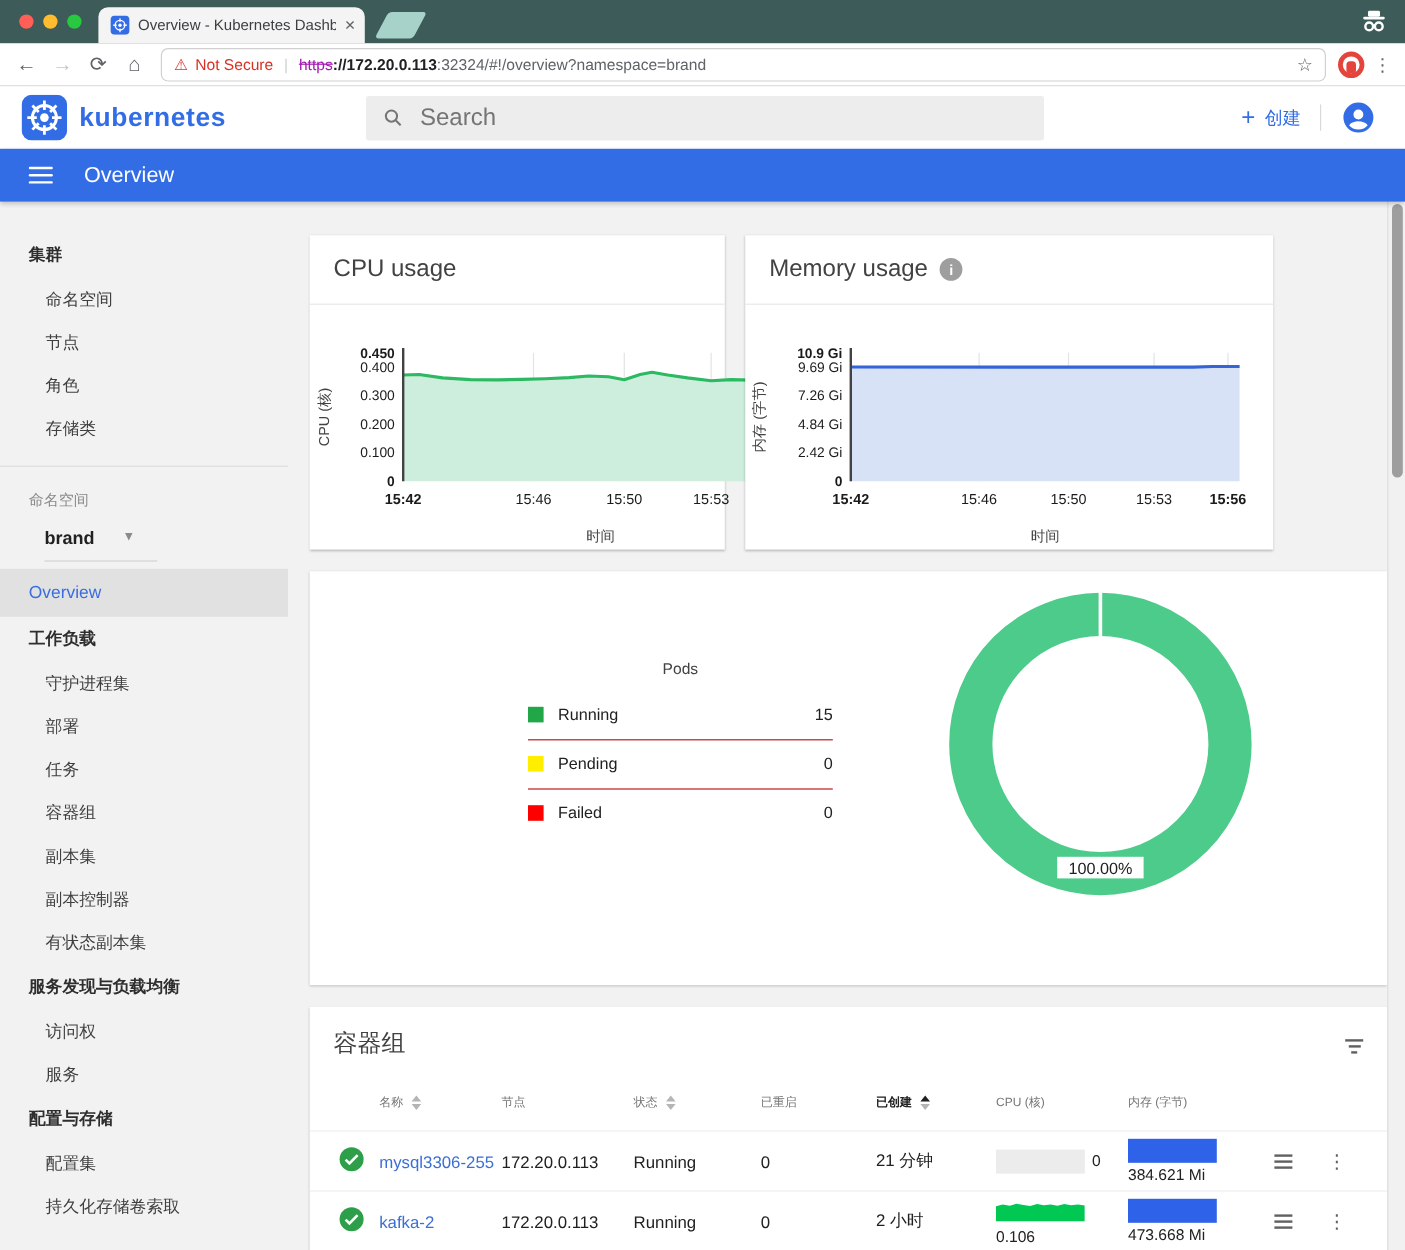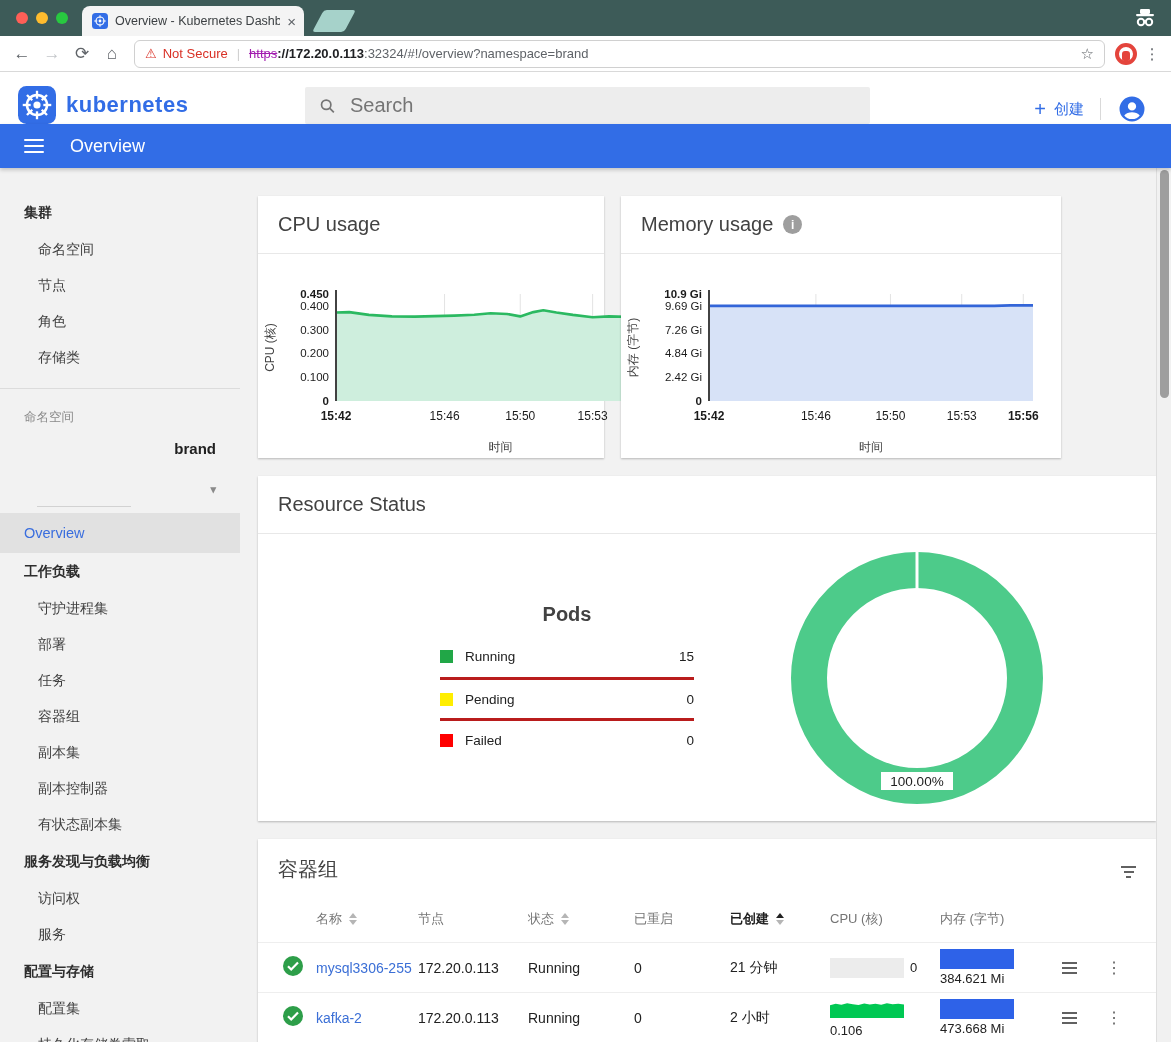--- a/index.html
+++ b/index.html
@@ -27,21 +27,21 @@
   .url-sep { color:#d0d0d0; margin:0 3px; }
   .scheme { color:#a21caf; text-decoration:line-through; }
   .host { color:#202124; font-weight:700; }
   .upath { color:#5f6368; }
   .star { margin-left:auto; color:#5f6368; font-size:15px; }
   .ext-hand { width:22px; height:22px; border:4px solid #e4443c; border-radius:50%; position:relative; background:#fff; }
   .ext-hand::after { content:""; position:absolute; left:3px; top:4px; width:8px; height:10px; background:#e4443c; border-radius:3px 3px 2px 2px; }
   .kebab { color:#5f6368; font-size:15px; letter-spacing:0; width:18px; text-align:center; }
 
   
-  .app-header { height:52px; background:#fff; display:flex; align-items:flex-end; padding:0 24px 0 18px; }
+  .app-header { height:52px; background:#fff; display:flex; align-items:center; padding:0 24px 0 18px; }
   .brand-wrap { display:flex; align-items:center; gap:10px; width:287px; }
   .brand-text { color:#326de6; font-size:22px; font-weight:700; letter-spacing:.5px; }
   .searchbox { width:565px; height:37px; background:#ededed; border-radius:2px; display:flex; align-items:center; padding:0 14px; gap:14px; }
   .searchbox input { border:0; outline:0; background:transparent; font-size:20px; color:#333; width:100%; font-family:inherit; }
   .searchbox input::placeholder { color:#757575; }
   .header-right { margin-left:auto; display:flex; align-items:center; gap:16px; }
   .create-btn { color:#326de6; font-size:15px; display:flex; align-items:center; gap:8px; }
   .plus { font-size:20px; font-weight:400; }
   .vdiv { width:1px; height:22px; background:#d9d9d9; }
 
@@ -52,53 +52,53 @@
   .burger i { height:2px; background:#fff; display:block; border-radius:1px; }
   .appbar-title { color:#fff; font-size:18px; font-weight:500; }
 
   
   .main { display:flex; height:874px; overflow:hidden; }
   .sidebar { width:240px; flex:0 0 240px; padding-top:26px; font-size:14px; color:#3c3c3c; }
   .side-header { font-weight:700; color:#2e2e2e; padding:10px 24px; }
   .side-item { padding:9px 24px 9px 38px; color:#3f3f3f; cursor:pointer; }
   .side-div { height:1px; background:#dcdcdc; margin:12px 0; }
   .ns-label { font-size:12.5px; color:#8a8a8a; padding:8px 24px 4px 24px; }
-  .ns-select { padding:10px 24px 2px 37px; font-weight:700; font-size:15px; color:#212121; display:flex; align-items:flex-end; gap:26px;flex-direction:column; }
+  .ns-select { padding:10px 24px 2px 37px; font-weight:700; font-size:15px; color:#212121; display:flex; align-items:flex-start; gap:26px; }
   .ns-caret { color:#8a8a8a; font-size:11px; }
   .ns-underline { height:1px; width:94px; background:#d2d2d2; margin:8px 0 6px 37px; }
   .side-overview { background:#e1e1e1; color:#3a6ede; padding:12px 24px; margin-top:6px; font-size:14.5px; cursor:pointer; }
 
   .content { flex:1; padding:28px 15px 0 18px; overflow:hidden; }
   .card { background:#fff; box-shadow:0 1px 2px rgba(0,0,0,.25); margin-bottom:18px; }
   .card-titlebar { padding:17px 20px; border-bottom:1px solid #e8e8e8; display:flex; align-items:center; }
   .card-title { font-size:20px; color:#424242; display:flex; align-items:center; gap:10px; }
   .info-dot { width:19px; height:19px; border-radius:50%; background:#9e9e9e; color:#fff; font-size:12px; font-weight:700;
               display:inline-flex; align-items:center; justify-content:center; font-style:normal; }
   .row1 { display:flex; gap:17px; }
   .chart-card { width:346px; height:262px; }
   .chart-card.mem { width:440px; }
   .filter-icon { margin-left:auto; display:flex; flex-direction:column; align-items:center; gap:3px; padding-top:4px; }
   .filter-icon i { height:2px; background:#616161; display:block; }
   .f1{width:15px}.f2{width:10px}.f3{width:5px}
 
   
   .resource-body { display:flex; align-items:center; padding:14px 0 22px 182px; }
   .legend { width:254px; }
-  .legend-title { text-align:center; font-size:20px; color:#424242; margin-bottom:10px;font-weight:bold; }
+  .legend-title { text-align:center; font-size:13px; color:#424242; margin-bottom:10px; }
   .legend-row { display:flex; align-items:center; height:41px; font-size:13.5px; color:#212121; }
-  .legend-row + .legend-row { border-top:3px solid #b91c1c; }
+  .legend-row + .legend-row { border-top:1px solid #b91c1c; }
   .swatch { width:13px; height:13px; margin-right:12px; }
   .legend-val { margin-left:auto; }
   .donut-wrap { margin-left:88px; }
 
   
   .ptable { width:100%; }
   .prow { display:grid; grid-template-columns:34px 102px 110px 106px 96px 100px 110px 122px 1fr 44px 28px;
           align-items:center; padding:0 24px; }
-  .phead { height:48px; font-size:13px; color:#757575; border-bottom:1px solid #eeeeee; }
+  .phead { height:48px; font-size:10px; color:#757575; border-bottom:1px solid #eeeeee; }
   .phead > div { display:flex; align-items:center; }
   .pbody { height:50px; border-bottom:1px solid #eeeeee; font-size:14px; color:#212121; }
   .sort { display:inline-flex; flex-direction:column; gap:2px; margin-left:7px; }
   .sort i { width:0; height:0; border-left:4px solid transparent; border-right:4px solid transparent; display:block; }
   .sort .up { border-bottom:5px solid #b5b5b5; }
   .sort .dn { border-top:5px solid #b5b5b5; }
   .sort.active .up { border-bottom-color:#212121; }
   .col-created-active { color:#212121; font-weight:700; }
   .pod-link { color:#3b6fd6; text-decoration:none; white-space:nowrap; overflow:hidden; max-width:96px; display:block; }
   .cpu-cell { display:flex; align-items:center; gap:6px; }
@@ -306,23 +306,20 @@
             <text x="269.44000000000005" y="166" text-anchor="middle" font-size="12" fill="#1b1b1b" font-weight="normal">15:50</text>
             <text x="340.72" y="166" text-anchor="middle" font-size="12" fill="#1b1b1b" font-weight="normal">15:53</text>
             <text x="402.28" y="166" text-anchor="middle" font-size="12" fill="#1b1b1b" font-weight="bold">15:56</text>
             <text x="250" y="197" text-anchor="middle" font-size="12" fill="#424242">时间</text>
             <text x="16" y="93.5" text-anchor="middle" font-size="12" fill="#424242" transform="rotate(-90 16 93.5)">内存 (字节)</text>
           </svg>
       </div>
     </div>
 
     <div class="card" style="height:345px;">
-      <div class="card-titlebar">
-        <span class="card-title">Resource Status</span>
-      </div>
       <div class="resource-body">
         <div class="legend">
           <div class="legend-title">Pods</div>
           <div class="legend-row">
             <span class="swatch" style="background: rgb(33, 167, 71);"></span>
             <span>Running</span>
             <span class="legend-val">15</span>
           </div>
           <div class="legend-row">
             <span class="swatch" style="background: rgb(255, 238, 0);"></span>

